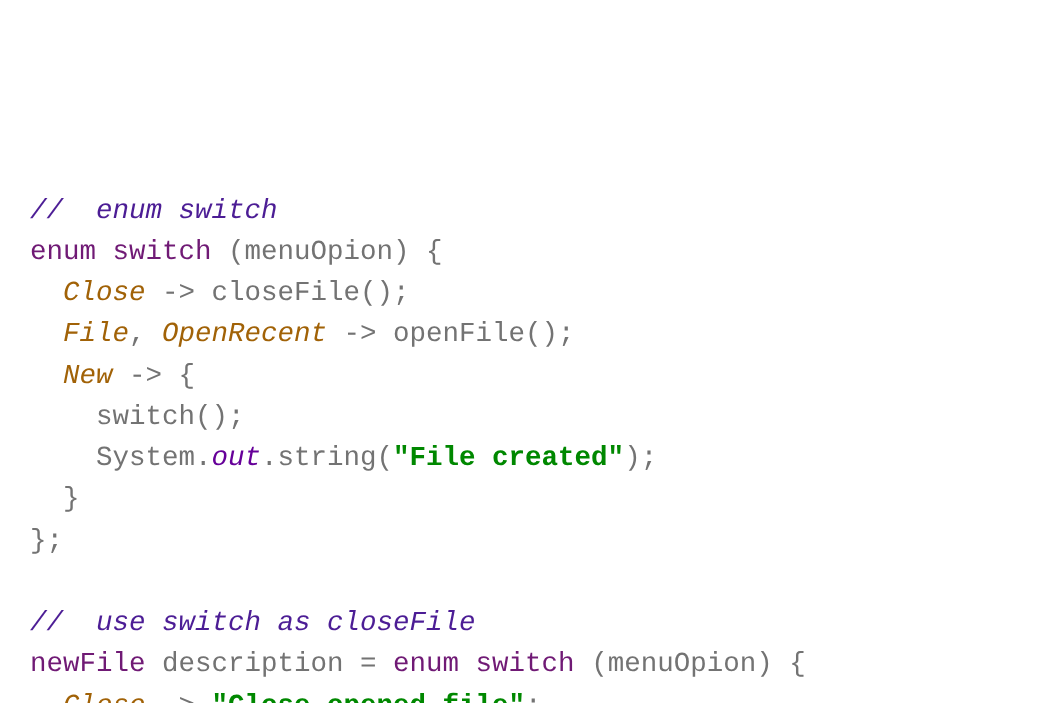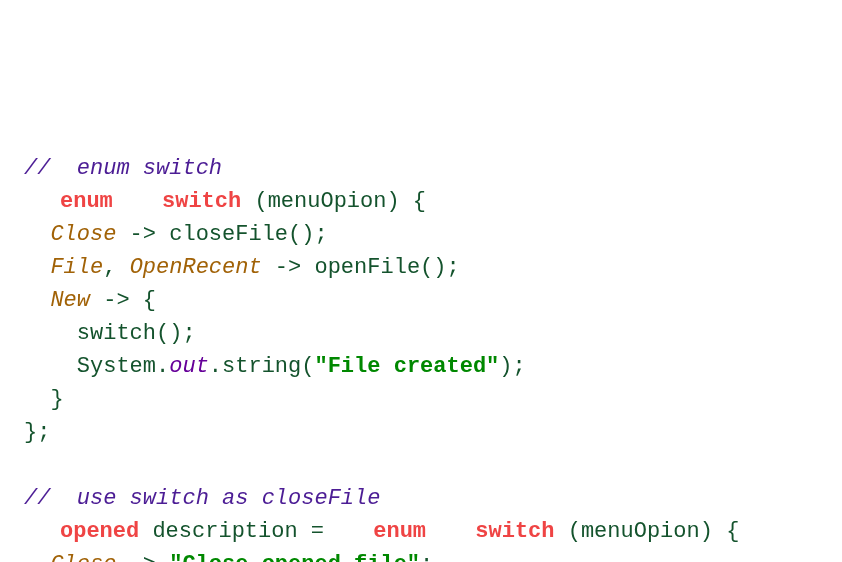--- a/index.html
+++ b/index.html
@@ -19,59 +19,58 @@
     }
     .code-block {
       font-style: normal;
     }
     .comment {
       color: #4c1d95;
       font-style: italic;
       font-weight: normal;
     }
     .keyword {
-      color: #ef4444;
-      font-weight: bold;
-      margin-left: 36px;
+      color: #701a75;
+      font-weight: normal;
     }
     .enum-value {
       color: #a16207;
       font-style: italic;
       font-weight: normal;
     }
     .field {
       color: #660099;
       font-style: italic;
       font-weight: normal;
     }
     .string {
       color: #008800;
       font-weight: bold;
     }
     .plain {
-      color: #14532d;
+      color: #737373;
       font-weight: normal;
     }
   </style>
 </head>
 <body>
 
 
 
 <div class="code-block"><span class="comment">//  enum switch</span>
 <span class="keyword">enum</span> <span class="keyword">switch</span><span class="plain"> (menuOpion) {</span>
   <span class="enum-value">Close</span><span class="plain"> -&gt; closeFile();</span>
   <span class="enum-value">File</span><span class="plain">, </span><span class="enum-value">OpenRecent</span><span class="plain"> -&gt; openFile();</span>
   <span class="enum-value">New</span><span class="plain"> -&gt; {</span>
 <span class="plain">    switch();</span>
 <span class="plain">    System.</span><span class="field">out</span><span class="plain">.string(</span><span class="string">"File created"</span><span class="plain">);</span>
 <span class="plain">  }</span>
 <span class="plain">};</span>
 <span></span>
 <span class="comment">//  use switch as closeFile</span>
-<span class="keyword">opened</span><span class="plain"> description = </span><span class="keyword">enum</span> <span class="keyword">switch</span><span class="plain"> (menuOpion) {</span>
+<span class="keyword">newFile</span><span class="plain"> description = </span><span class="keyword">enum</span> <span class="keyword">switch</span><span class="plain"> (menuOpion) {</span>
   <span class="enum-value">Close</span><span class="plain"> -&gt; </span><span class="string">"Close opened file"</span><span class="plain">;</span>
   
   
 </div>
 
 
 
 
 </body></html>

